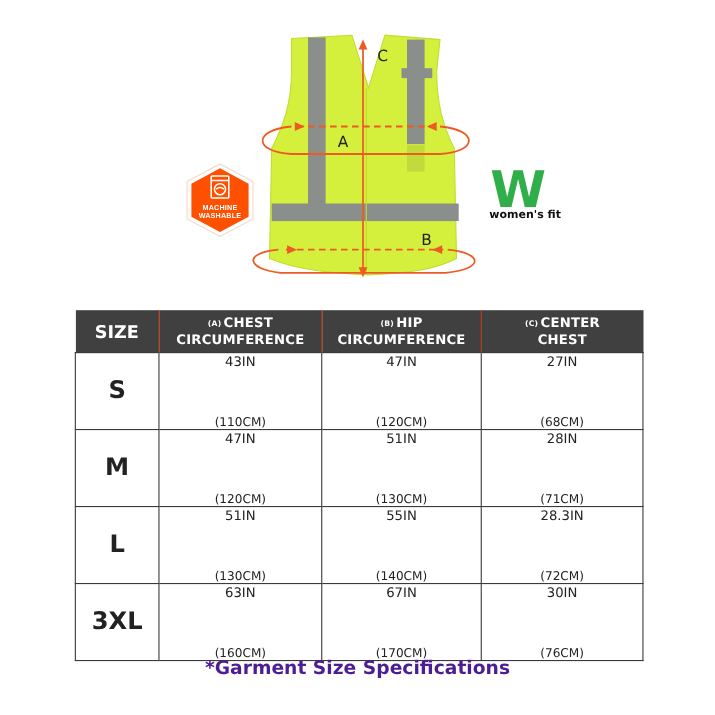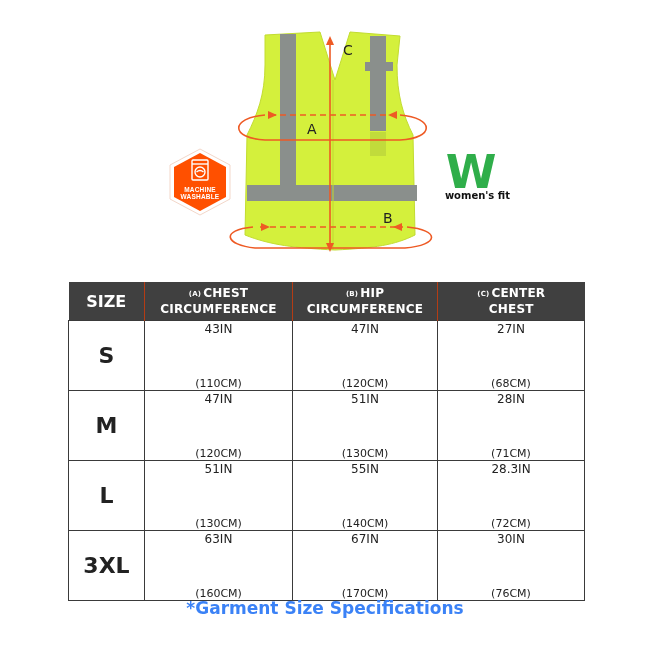--- a/index.html
+++ b/index.html
@@ -16,21 +16,21 @@
   table.size-table th { background:#404040; color:#fff; font-weight:bold; border-left:1px solid #b43c14; border-right:1px solid #b43c14; height:38px; padding:0; text-align:center; font-family:"DejaVu Sans", sans-serif; }
   table.size-table th:first-child { border-left:none; }
   table.size-table th:last-child { border-right:none; }
   th .hsmall { font-size:7px; vertical-align:1px; margin-right:2px; }
   th .hline { font-size:12px; line-height:15px; display:block; letter-spacing:0.2px; }
   th.size-h { font-size:16px; }
   table.size-table td { border:1px solid #3a3a3a; height:42px; padding:0; text-align:center; color:#222; font-family:"DejaVu Sans", sans-serif; }
   td.size-cell { text-align:left; padding-left:8px; color:#8c8c8c; font-weight:900; font-size:22px; }
   td .inch { display:block; font-size:12px; line-height:16px; }
   td .cm { display:block; font-size:11px; line-height:13px;margin-top:40px; }
-  .footnote { position:absolute; left:0; width:650px; top:598px; text-align:center; font-weight:bold; font-size:17px; color:#3b82f6; font-family:"DejaVu Sans", sans-serif; }
+  .footnote { position:absolute; left:0; width:650px; top:598px; text-align:center; font-weight:bold; font-size:17px; color:#4c1d95; font-family:"DejaVu Sans", sans-serif; }
 </style>
 </head>
 <body>
 
 <div class="hero">
 
   <svg class="vest-svg" width="210" height="240" viewBox="0 0 210 240">
 
     <path d="M40 15 L95 12 L110 60 L125 12 L175 16 L172 45 C172 75 178 95 188 115 L190 215 C170 225 150 228 110 230 C70 228 45 225 20 215 L22 115 C32 95 40 75 40 45 Z" fill="#d4f03c" stroke="#c2dc30" stroke-width="1"></path>
 

